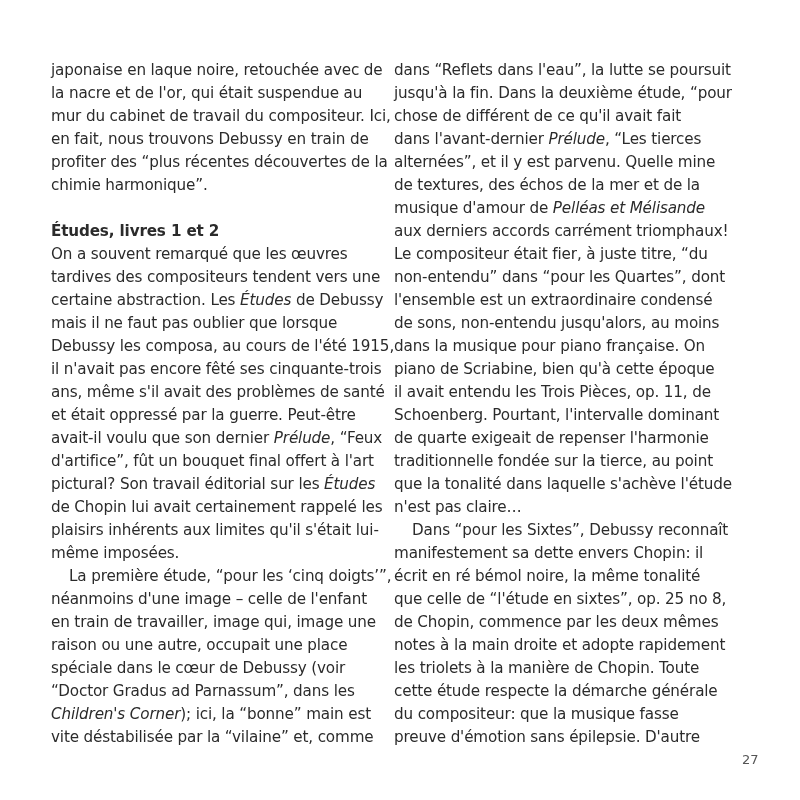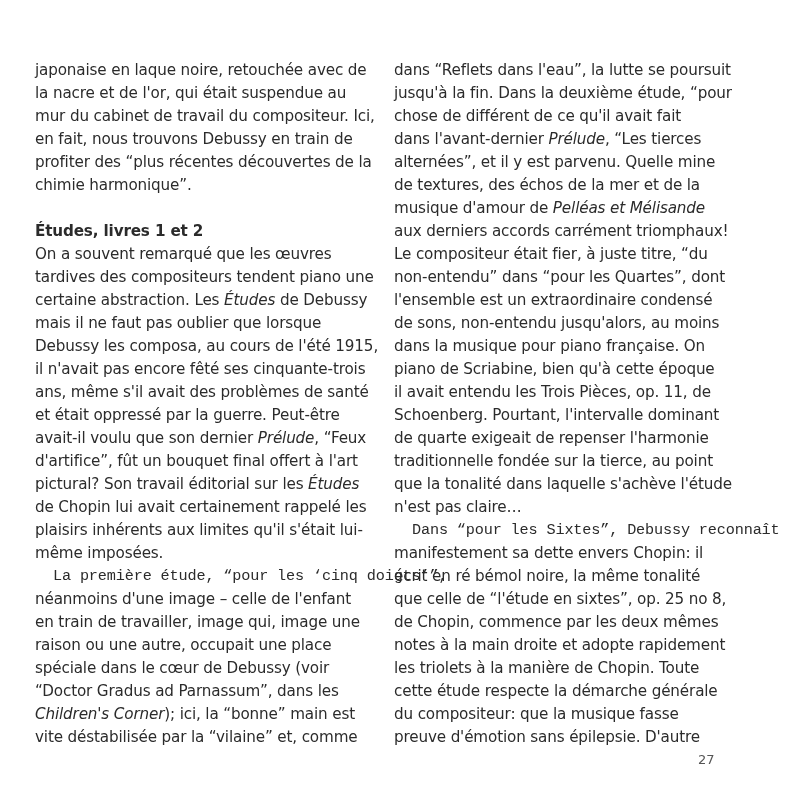--- a/index.html
+++ b/index.html
@@ -1,44 +1,44 @@
 <!DOCTYPE html>
 <html><head>
   <meta charset="utf-8">
   <style>
     html, body { margin:0; padding:0; }
     body { width:800px; height:800px; background:#ffffff; position:relative; overflow:hidden;
       font-family:"DejaVu Sans", "Liberation Sans", sans-serif; color:#2b2b2b; }
     .col { position:absolute; top:59px; width:360px; font-size:15.2px; line-height:23px; letter-spacing:-0.15px; }
-    .col.left { left:35px; }
+    .col.left { left:51px; }
     .col.right { left:394px; }
     .line { white-space:nowrap; height:23px; }
-    .indent { padding-left:18px;font-family:Liberation Mono, monospace; }
+    .indent { padding-left:18px; }
     .gap { height:23px; }
     .heading { font-weight:bold; }
     em { }
-    .page-num { position:absolute; left:698px; top:752px; font-size:13px; color:#555; }
+    .page-num { position:absolute; left:742px; top:752px; font-size:13px; color:#555; }
   </style>
 </head>
 <body>
 
 <div class="col left">
   <div>
       <div class="line">japonaise en laque noire, retouchée avec de</div>
       <div class="line">la nacre et de l'or, qui était suspendue au</div>
       <div class="line">mur du cabinet de travail du compositeur. Ici,</div>
       <div class="line">en fait, nous trouvons Debussy en train de</div>
       <div class="line">profiter des “plus récentes découvertes de la</div>
       <div class="line">chimie harmonique”.</div>
     </div>
   <div class="gap"></div>
   <div class="line heading">Études, livres 1 et 2</div>
   <div>
       <div class="line">On a souvent remarqué que les œuvres</div>
-      <div class="line">tardives des compositeurs tendent piano une</div>
+      <div class="line">tardives des compositeurs tendent vers une</div>
       <div class="line">certaine abstraction. Les <em>Études</em> de Debussy</div>
       <div class="line">mais il ne faut pas oublier que lorsque</div>
       <div class="line">Debussy les composa, au cours de l'été 1915,</div>
       <div class="line">il n'avait pas encore fêté ses cinquante-trois</div>
       <div class="line">ans, même s'il avait des problèmes de santé</div>
       <div class="line">et était oppressé par la guerre. Peut-être</div>
       <div class="line">avait-il voulu que son dernier <em>Prélude</em>, “Feux</div>
       <div class="line">d'artifice”, fût un bouquet final offert à l'art</div>
       <div class="line">pictural? Son travail éditorial sur les <em>Études</em></div>
       <div class="line">de Chopin lui avait certainement rappelé les</div>

